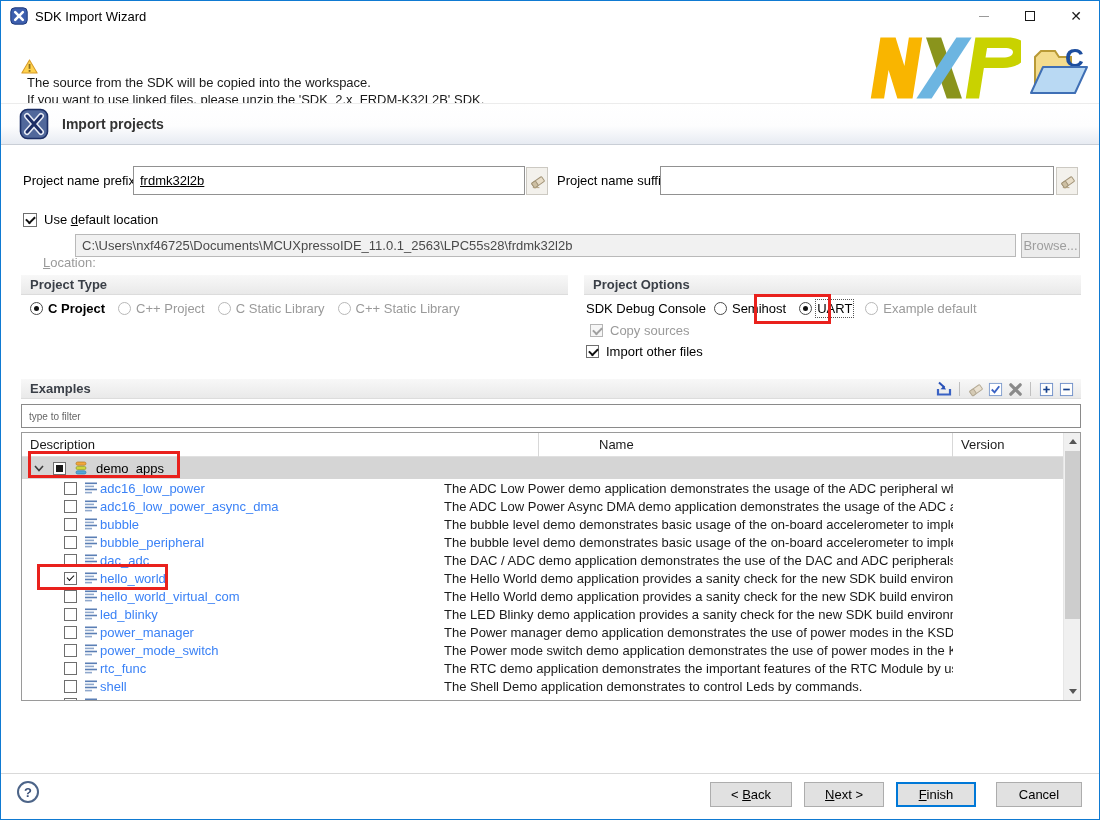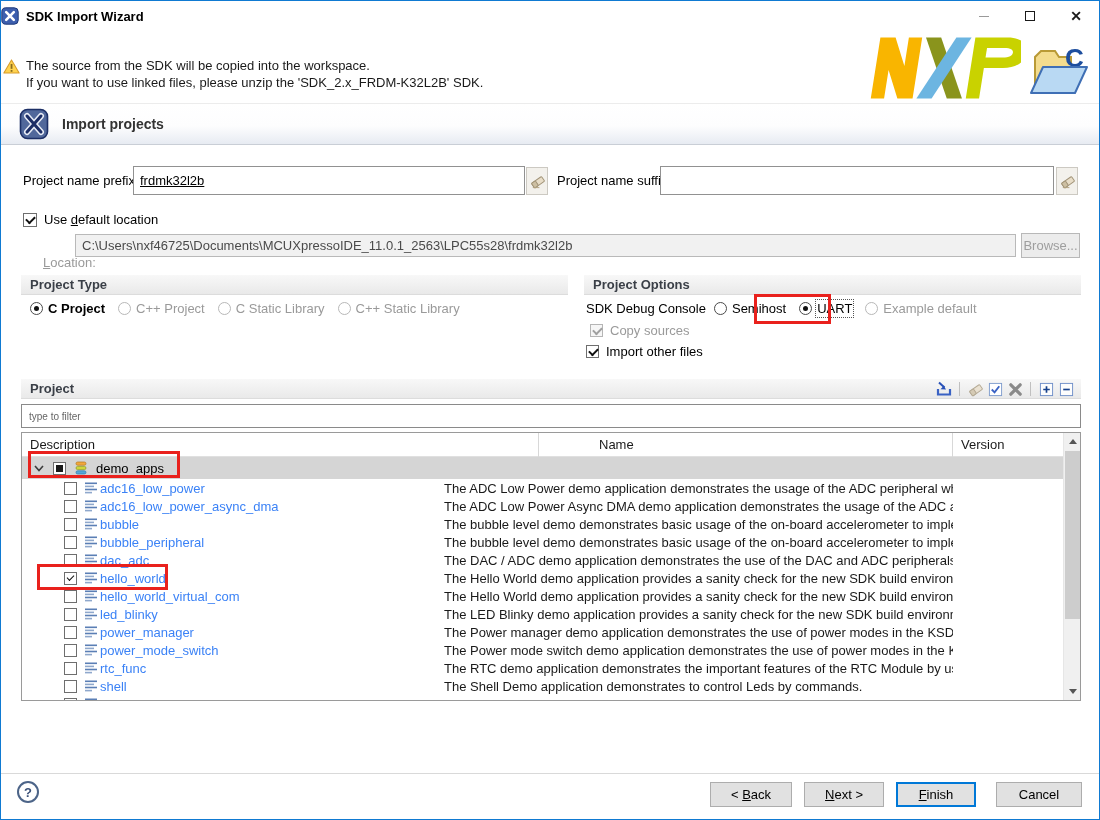--- a/index.html
+++ b/index.html
@@ -3,29 +3,29 @@
 <meta charset="utf-8">
 <style>
   html,body{margin:0;padding:0;background:#fff;}
   *{box-sizing:border-box;}
   .window{
     position:relative;width:1100px;height:820px;background:#fff;
     border:1px solid #0f7ad2;overflow:hidden;
     font-family:"Liberation Sans",sans-serif;font-size:13px;color:#000;
   }
   
-  .titlebar{position:absolute;left:0;top:0;right:0;height:30px;display:flex;align-items:center;background:#fff;font-weight:bold;}
+  .titlebar{position:absolute;left:0;top:0;right:0;height:30px;display:flex;align-items:center;padding-left:9px;background:#fff;}
   .titlebar .title{margin-left:7px;font-size:13px;color:#000;}
   .win-controls{position:absolute;right:0;top:0;height:30px;display:flex;}
   .win-btn{width:46px;height:30px;display:flex;align-items:center;justify-content:center;}
   .min-glyph{width:10px;height:1px;background:#9a9a9a;}
   .max-glyph{width:10px;height:10px;border:1px solid #1a1a1a;}
   .close-glyph{font-size:14px;color:#1a1a1a;line-height:1;}
   
-  .warning{position:absolute;left:2px;top:56px;display:flex;}
+  .warning{position:absolute;left:20px;top:56px;display:flex;flex-direction:column;}
   .warning .w-icon{margin-top:2px;}
   .warning .w-text{margin-left:6px;line-height:17px;color:#1a1a1a;}
   
   .nxp-logo{position:absolute;left:868px;top:36px;}
   .folder-logo{position:absolute;left:1026px;top:44px;}
   
   .banner{position:absolute;left:0;top:102px;right:0;height:42px;display:flex;align-items:center;
     background:linear-gradient(180deg,#ffffff 0%,#fdfdfe 55%,#e7ebf2 100%);
     border-top:1px solid #ececec;border-bottom:1px solid #c9ced6;}
   .banner .b-icon{margin-left:18px;}
@@ -241,21 +241,21 @@
   <div class="checkline" style="left:589px;top:322px;">
     <span class="cbx dis checked" style="width:13px;height:13px;"></span>
     <span class="cl-label gray">Copy sources</span>
   </div>
   <div class="checkline" style="left:585px;top:343px;">
     <span class="cbx checked" style="width:13px;height:13px;"></span>
     <span class="cl-label">Import other files</span>
   </div>
 
   <div class="groupbar" style="left:20px;top:378px;width:1060px;">
-    <span>Project</span>
+    <span>Examples</span>
     <div class="examples-toolbar">
       <span class="tool-icon">
         <svg width="18" height="16" viewBox="0 0 18 16">
           <path d="M3 8 V13.5 H15 V8" fill="none" stroke="#3a62c4" stroke-width="2.2"></path>
           <path d="M4 1.5 L9.5 6.5" stroke="#2851b8" stroke-width="2"></path>
           <path d="M11 8.5 L5.5 8.2 L8.8 4.8 Z" fill="#2851b8"></path>
         </svg>
       </span>
       <span class="tool-sep"></span>
       <span class="tool-icon" style="opacity:.75;">

